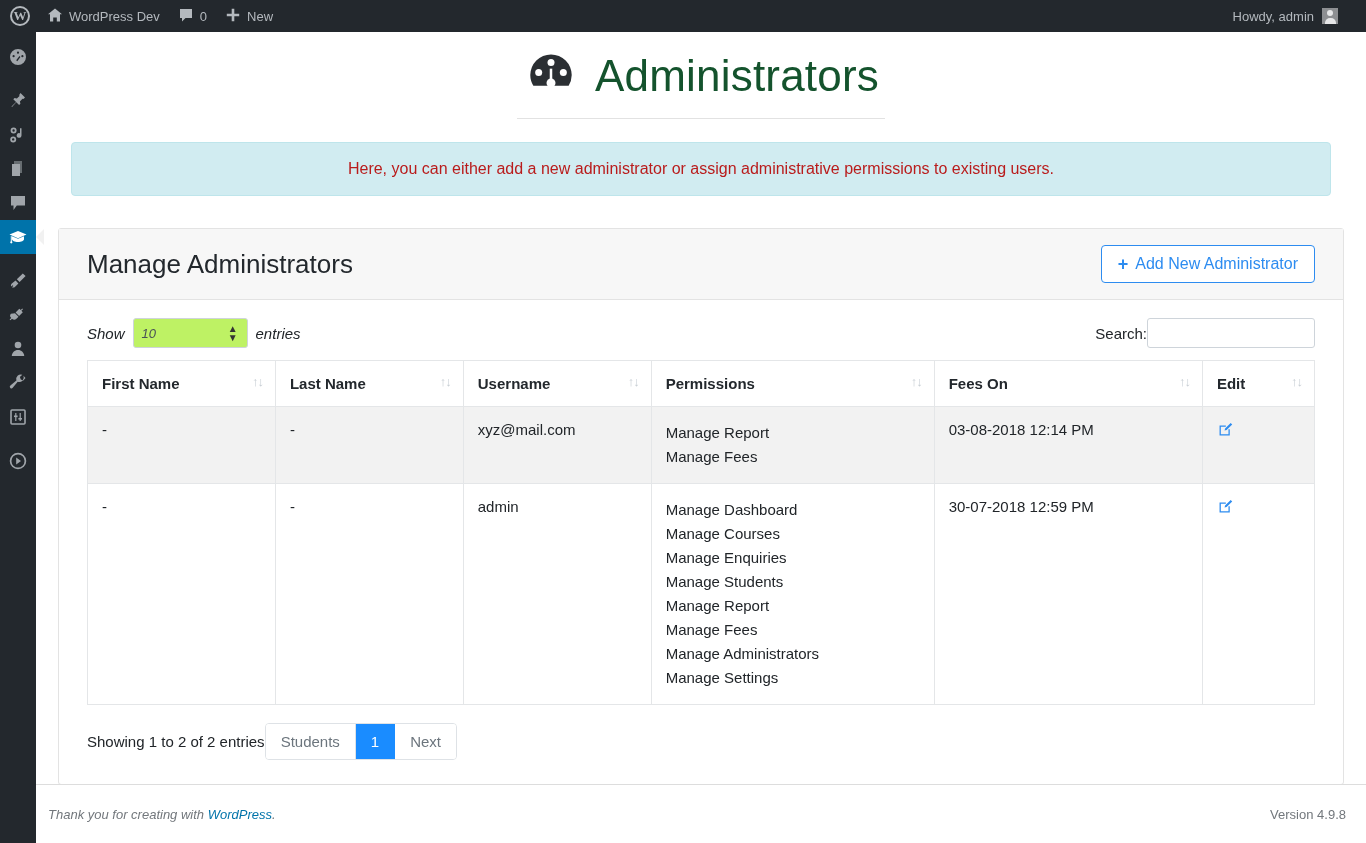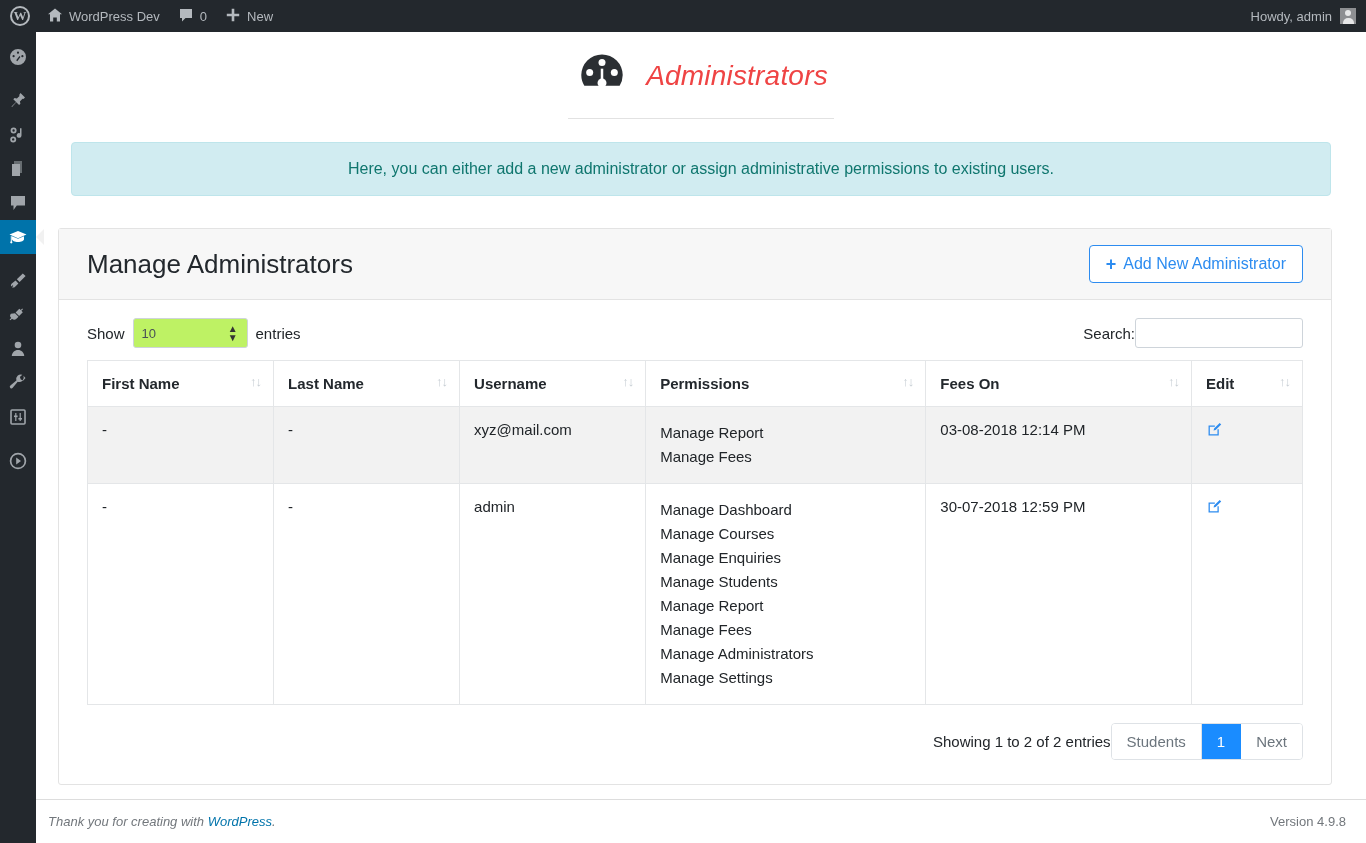--- a/index.html
+++ b/index.html
@@ -20,21 +20,21 @@
     display: flex; align-items: center;
     font-size: 13px;
     z-index: 30;
   }
   .ab-item {
     display: flex; align-items: center; gap: 6px;
     height: 32px; padding: 7px 9px;
     color: #b4b9be; white-space: nowrap;
   }
   .ab-item.logo { padding: 0 8px 0 10px; }
-  .ab-right { margin-left: auto; display: flex; align-items: center; padding-right: 10px; gap: 8px; }
+  .ab-right { margin-left: auto; display: flex; align-items: center; padding-right: 28px; gap: 8px; }
   .ab-avatar {
     width: 16px; height: 16px; background: #8d8f92;
     display: block; position: relative; overflow: hidden;
   }
   .ab-avatar::before {
     content: ""; position: absolute; left: 5px; top: 2px;
     width: 6px; height: 6px; border-radius: 50%; background: #e6e7e8;
   }
   .ab-avatar::after {
     content: ""; position: absolute; left: 2.5px; top: 9.5px;
@@ -82,40 +82,40 @@
   .page-head {
     width: 100%; padding-top: 14px;
     text-align: center;
   }
   .page-head-inner {
     display: inline-flex; align-items: center; gap: 16px;
     padding: 0 6px 12px 6px;
     border-bottom: 1px solid #e2e2e2;
   }
   .page-head-title {
-    font-size: 28px; font-weight: 300; color: #ef4444;
-    letter-spacing: 0.2px; line-height: 1; font-style: italic;
+    font-size: 44px; font-weight: 300; color: #14532d;
+    letter-spacing: 0.2px; line-height: 1;
   }
   .speedo { display: block; }
 
   
   .info-banner {
     margin: 23px 35px 0 35px;
     background: #d1ecf1;
     border: 1px solid #bee5eb;
     border-radius: 4px;
-    color: #0f766e;
+    color: #b91c1c;
     font-size: 16px;
     text-align: center;
     padding: 17px 12px;
   }
 
   
   .card {
-    margin: 32px 34px 0 22px;
+    margin: 32px 22px 0 22px;
     border: 1px solid #e3e3e3;
     border-radius: 3px;
     background: #fff;
   }
   .card-head {
     background: #f7f7f7;
     border-bottom: 1px solid #e3e3e3;
     padding: 16px 28px;
     display: flex; align-items: center; justify-content: space-between;
     min-height: 68px;
@@ -137,21 +137,21 @@
   .btn-add .plus { font-size: 18px; font-weight: bold; line-height: 1; }
 
   .card-body { padding: 14px 28px 24px 28px; }
 
   
   .controls {
     display: flex; align-items: center; justify-content: space-between;
     padding: 4px 0 12px 0;
     font-size: 15px; color: #212529;
   }
-  .length-ctl { display: flex; align-items: center; gap: 8px; }
+  .length-ctl { display: flex; align-items: center; gap: 8px; font-style: italic; }
   .select-box {
     position: relative;
     width: 115px; height: 30px;
     border: 1px solid #ced4da;
     border-radius: 3px;
     background: #bef264;
     display: flex; align-items: center;
     padding-left: 8px;
     font-size: 13px; color: #495057;
     cursor: pointer;
@@ -196,36 +196,36 @@
     color: #c6cdd3; font-size: 13px; letter-spacing: -1px;
   }
   table.dt td { padding: 14px 12px 14px 14px; }
   tr.striped td { background: #f2f2f2; }
   .perm-line { line-height: 1.6; }
   .dash { color: #212529; }
   .edit-link { color: #2d8cf0; display: inline-block; cursor: pointer; }
 
   
   .table-foot {
-    display: flex; align-items: center; justify-content: flex-end;
+    display: flex; align-items: center; justify-content: flex-start;
     padding-top: 18px;
     font-size: 15px; color: #212529;
   }
   .pager { display: flex; border: 1px solid #dee2e6; border-radius: 4px; overflow: hidden; }
   .pager > div {
     padding: 9px 15px; font-size: 15px; color: #6c757d;
     background: #fff; border-right: 1px solid #dee2e6; cursor: pointer;
   }
   .pager > div:last-child { border-right: none; }
   .pager > div.current { background: #1a8cff; color: #fff; border-right-color: #1a8cff; }
 
   
   #footer {
     position: absolute; left: 36px; bottom: 0;
-    width: 1330px; height: 44px;
+    width: 1330px; height: 59px;
     border-top: 1px solid #dddddd;
     display: flex; align-items: center; justify-content: space-between;
     padding: 0 20px 0 12px;
     color: #72777c; font-size: 13px;
     background: #fff;
   }
   #footer .left { font-style: italic; }
   #footer a { color: #0073aa; text-decoration: none; }
 </style>
 </head>

